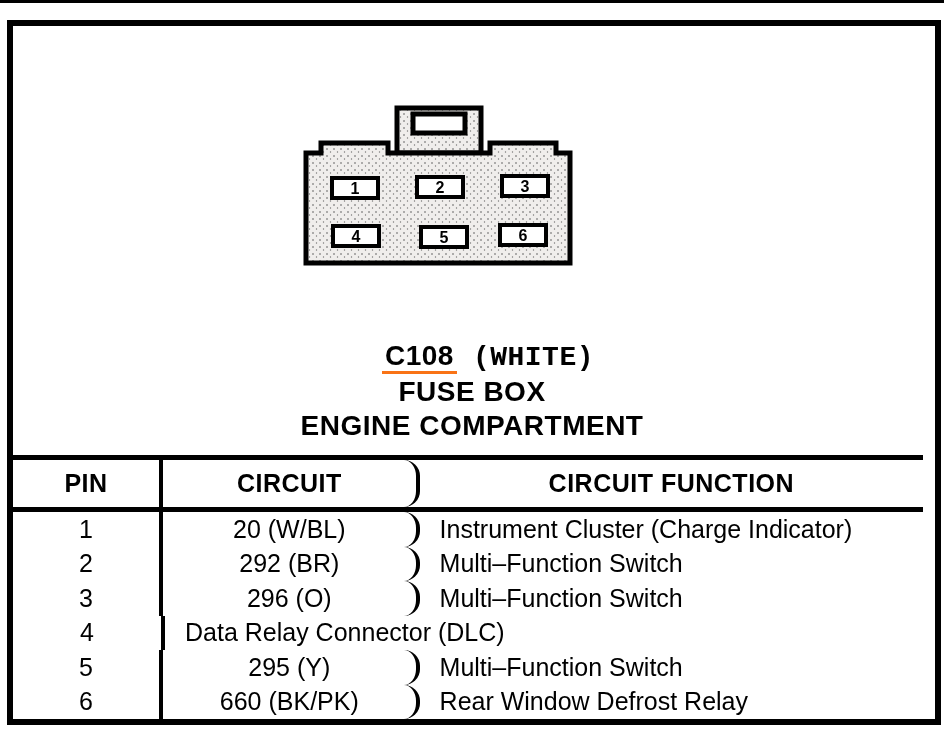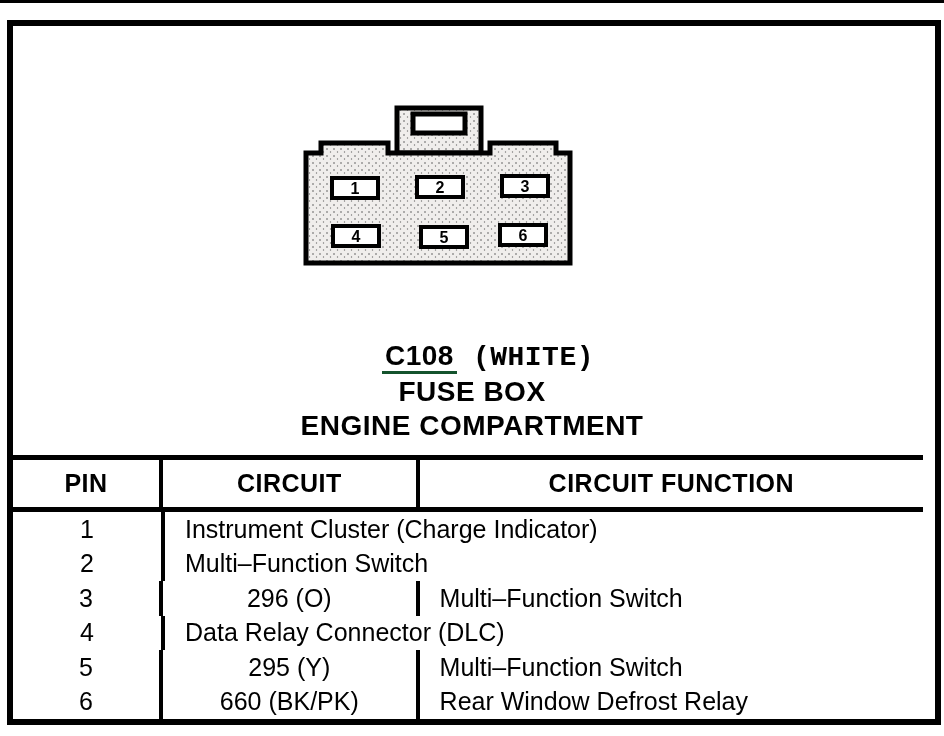--- a/index.html
+++ b/index.html
@@ -44,21 +44,21 @@
     width: 500px;
     text-align: center;
     font-weight: bold;
     font-size: 28px;
     line-height: 34px;
     letter-spacing: 0.5px;
     white-space: nowrap;
   }
   .caption .designation {
     display: inline-block;
-    border-bottom: 3px solid #14532d;
+    border-bottom: 3px solid #f97316;
     padding: 0 3px 0 3px;
     line-height: 30px;
     margin-left: 32px;
   }
   .caption .color-note { margin-left: 16px; font-family: Liberation Mono, monospace; }
 
   
   .pin-table {
     position: absolute;
     left: 13px; top: 455px;
@@ -71,21 +71,21 @@
     border-bottom: 5px solid #000;
   }
   .pt-body {
     height: 207px;
     display: flex;
     flex-direction: column;
   }
   .pt-row { flex: 1; display: flex; }
   .cell { box-sizing: border-box; display: flex; align-items: center; }
   .c1 { width: 152px; border-right: 4px solid #000; justify-content: center; }
-  .c2 { width: 260px; border-right: 4px solid #000; justify-content: center; }
+  .c2 { width: 260px; border-right: 4px solid #000; justify-content: center; border-radius: 16px; }
   .c3 { width: 510px; justify-content: flex-start; padding-left: 20px; text-align: center; }
   .pt-head .cell {
     font-weight: bold;
     font-size: 25px;
     letter-spacing: 0.5px;
     justify-content: center;
     padding-left: 0;
   }
   .pt-body .cell { font-size: 25px; }
 </style>
@@ -138,25 +138,27 @@
 
   <div class="pin-table">
     <div class="pt-head">
       <div class="cell c1">PIN</div>
       <div class="cell c2">CIRCUIT</div>
       <div class="cell c3">CIRCUIT FUNCTION</div>
     </div>
     <div class="pt-body">
   <div class="pt-row">
     <div class="cell c1">1</div>
+    <div class="cell c2">20 (W/BL)</div>
     <div class="cell c3">Instrument Cluster (Charge Indicator)</div>
   </div>
 
   <div class="pt-row">
     <div class="cell c1">2</div>
+    <div class="cell c2">292 (BR)</div>
     <div class="cell c3">Multi–Function Switch</div>
   </div>
 
   <div class="pt-row">
     <div class="cell c1">3</div>
     <div class="cell c2">296 (O)</div>
     <div class="cell c3">Multi–Function Switch</div>
   </div>
 
   <div class="pt-row">

